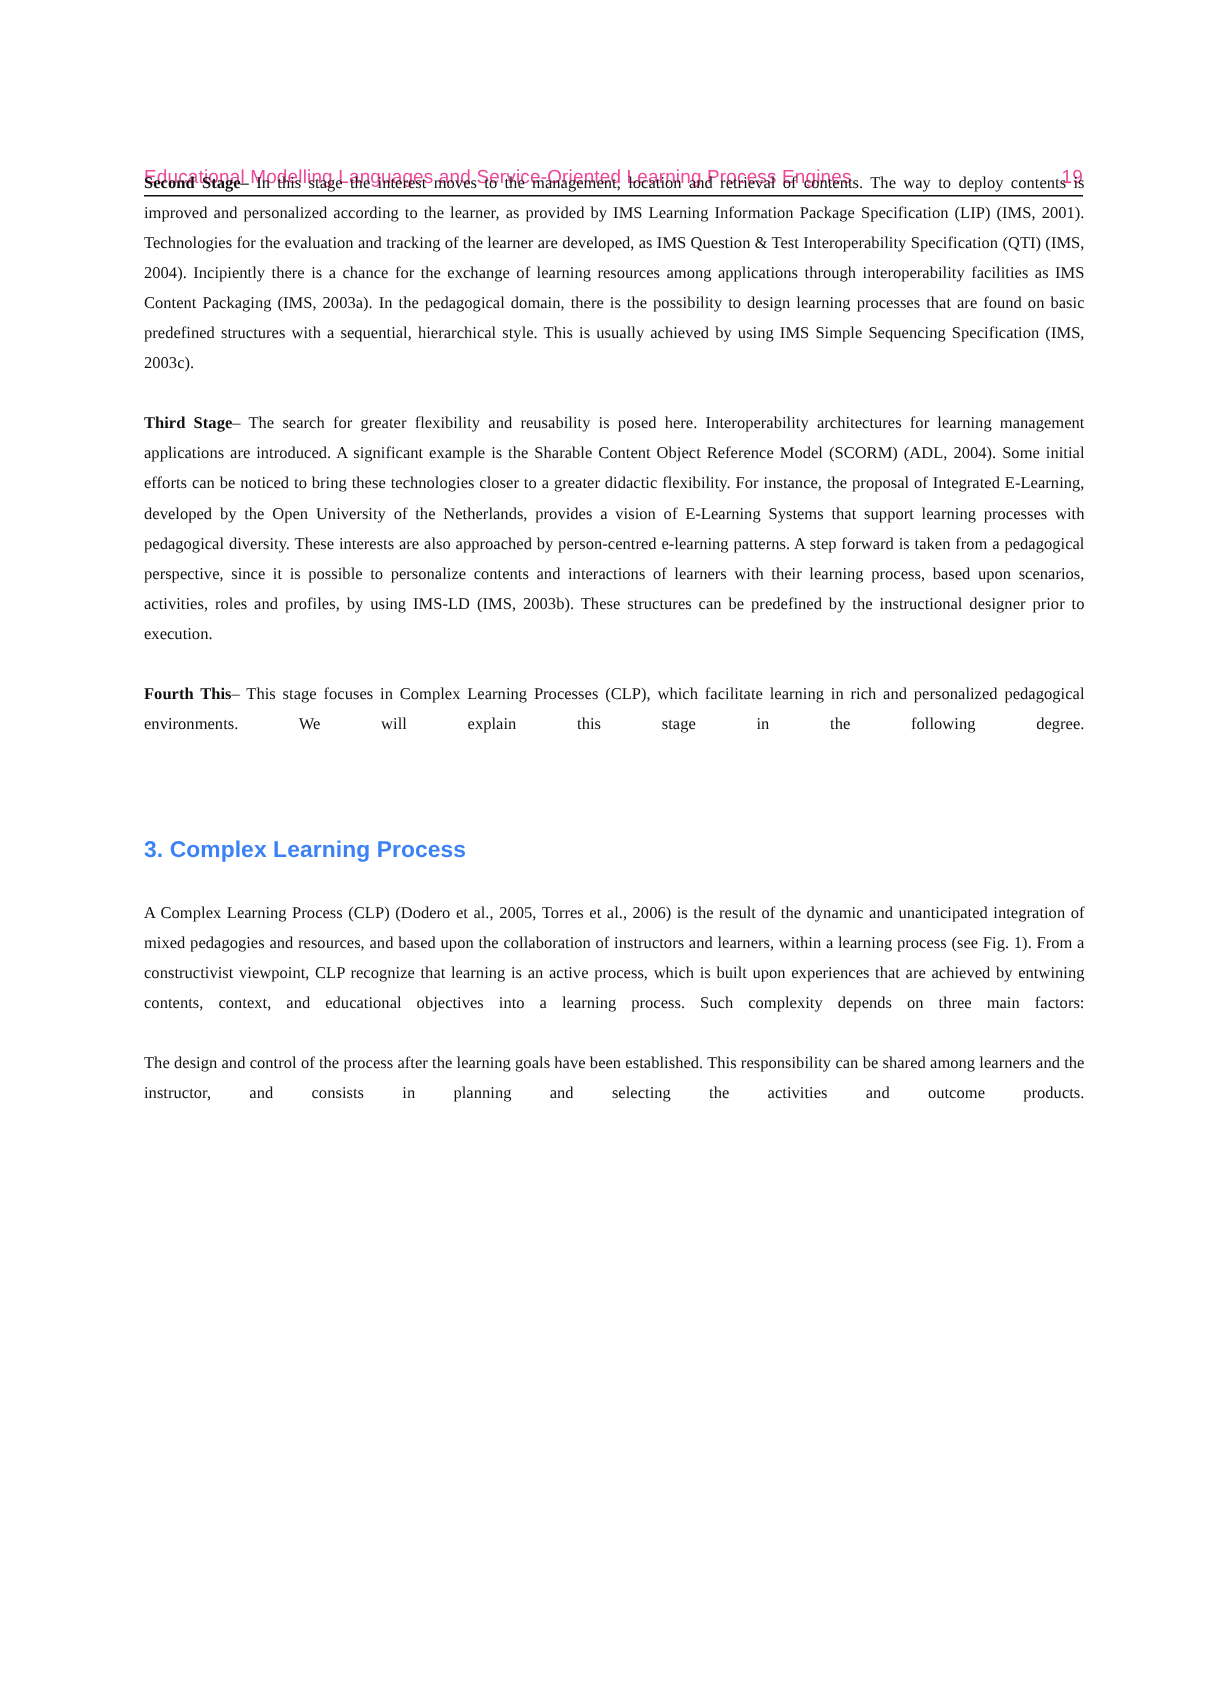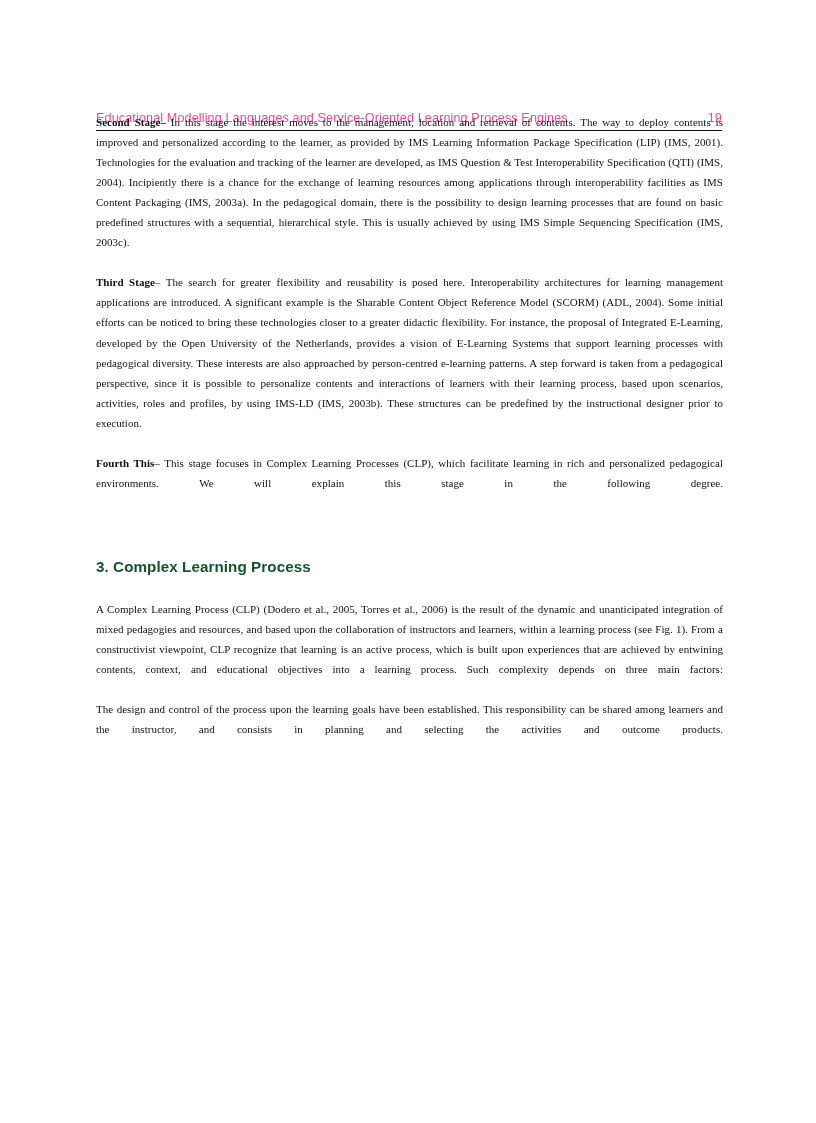--- a/index.html
+++ b/index.html
@@ -78,21 +78,21 @@
   }
 
   
   h2.section-heading {
     margin: 0;
     font-family: "Liberation Sans", "DejaVu Sans", sans-serif;
     font-size: 15.2px;
     font-weight: bold;
     line-height: 20px;
     letter-spacing: 0.005em;
-    color: #14532d;
+    color: #3b82f6;
   }
   .gap-before-heading { height: 44px; }
   .gap-after-heading  { height: 22px; }
 
   
   p.para::after {
     content: "";
     display: inline-block;
     width: 100%;
   }
@@ -118,17 +118,17 @@
     <div class="gap-before-heading"></div>
 
     <h2 class="section-heading">3. Complex Learning Process</h2>
 
     <div class="gap-after-heading"></div>
 
     <p class="para">A Complex Learning Process (CLP) (Dodero et al., 2005, Torres et al., 2006) is the result of the dynamic and unanticipated integration of mixed pedagogies and resources, and based upon the collaboration of instructors and learners, within a learning process (see Fig. 1). From a constructivist viewpoint, CLP recognize that learning is an active process, which is built upon experiences that are achieved by entwining contents, context, and educational objectives into a learning process. Such complexity depends on three main factors:</p>
 
 
 
-    <p class="para">The design and control of the process upon the learning goals have been established. This responsibility can be shared among learners and the instructor, and consists in planning and selecting the activities and outcome products.</p>
+    <p class="para">The design and control of the process after the learning goals have been established. This responsibility can be shared among learners and the instructor, and consists in planning and selecting the activities and outcome products.</p>
 
   </div>
 
 </div>
 
 </body></html>

